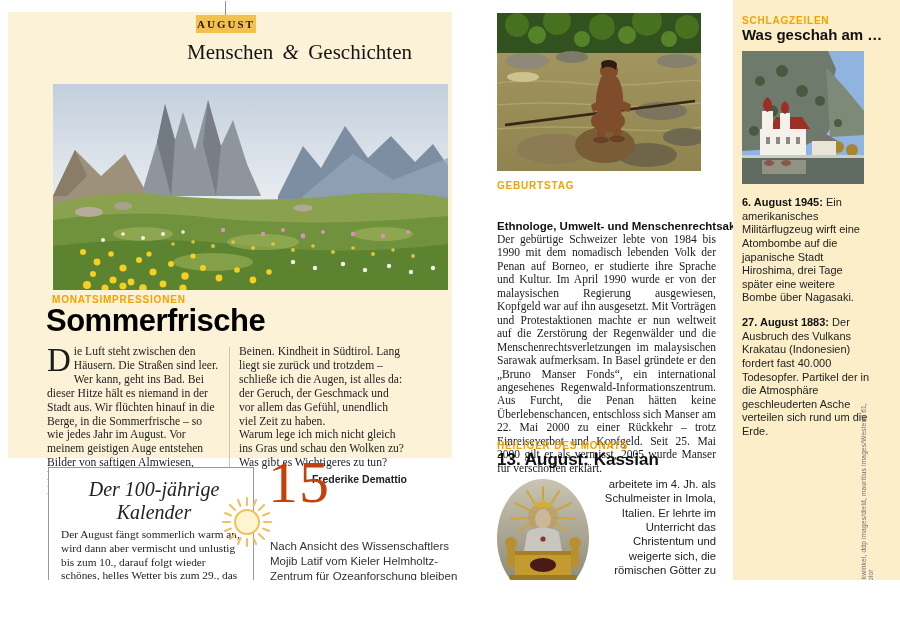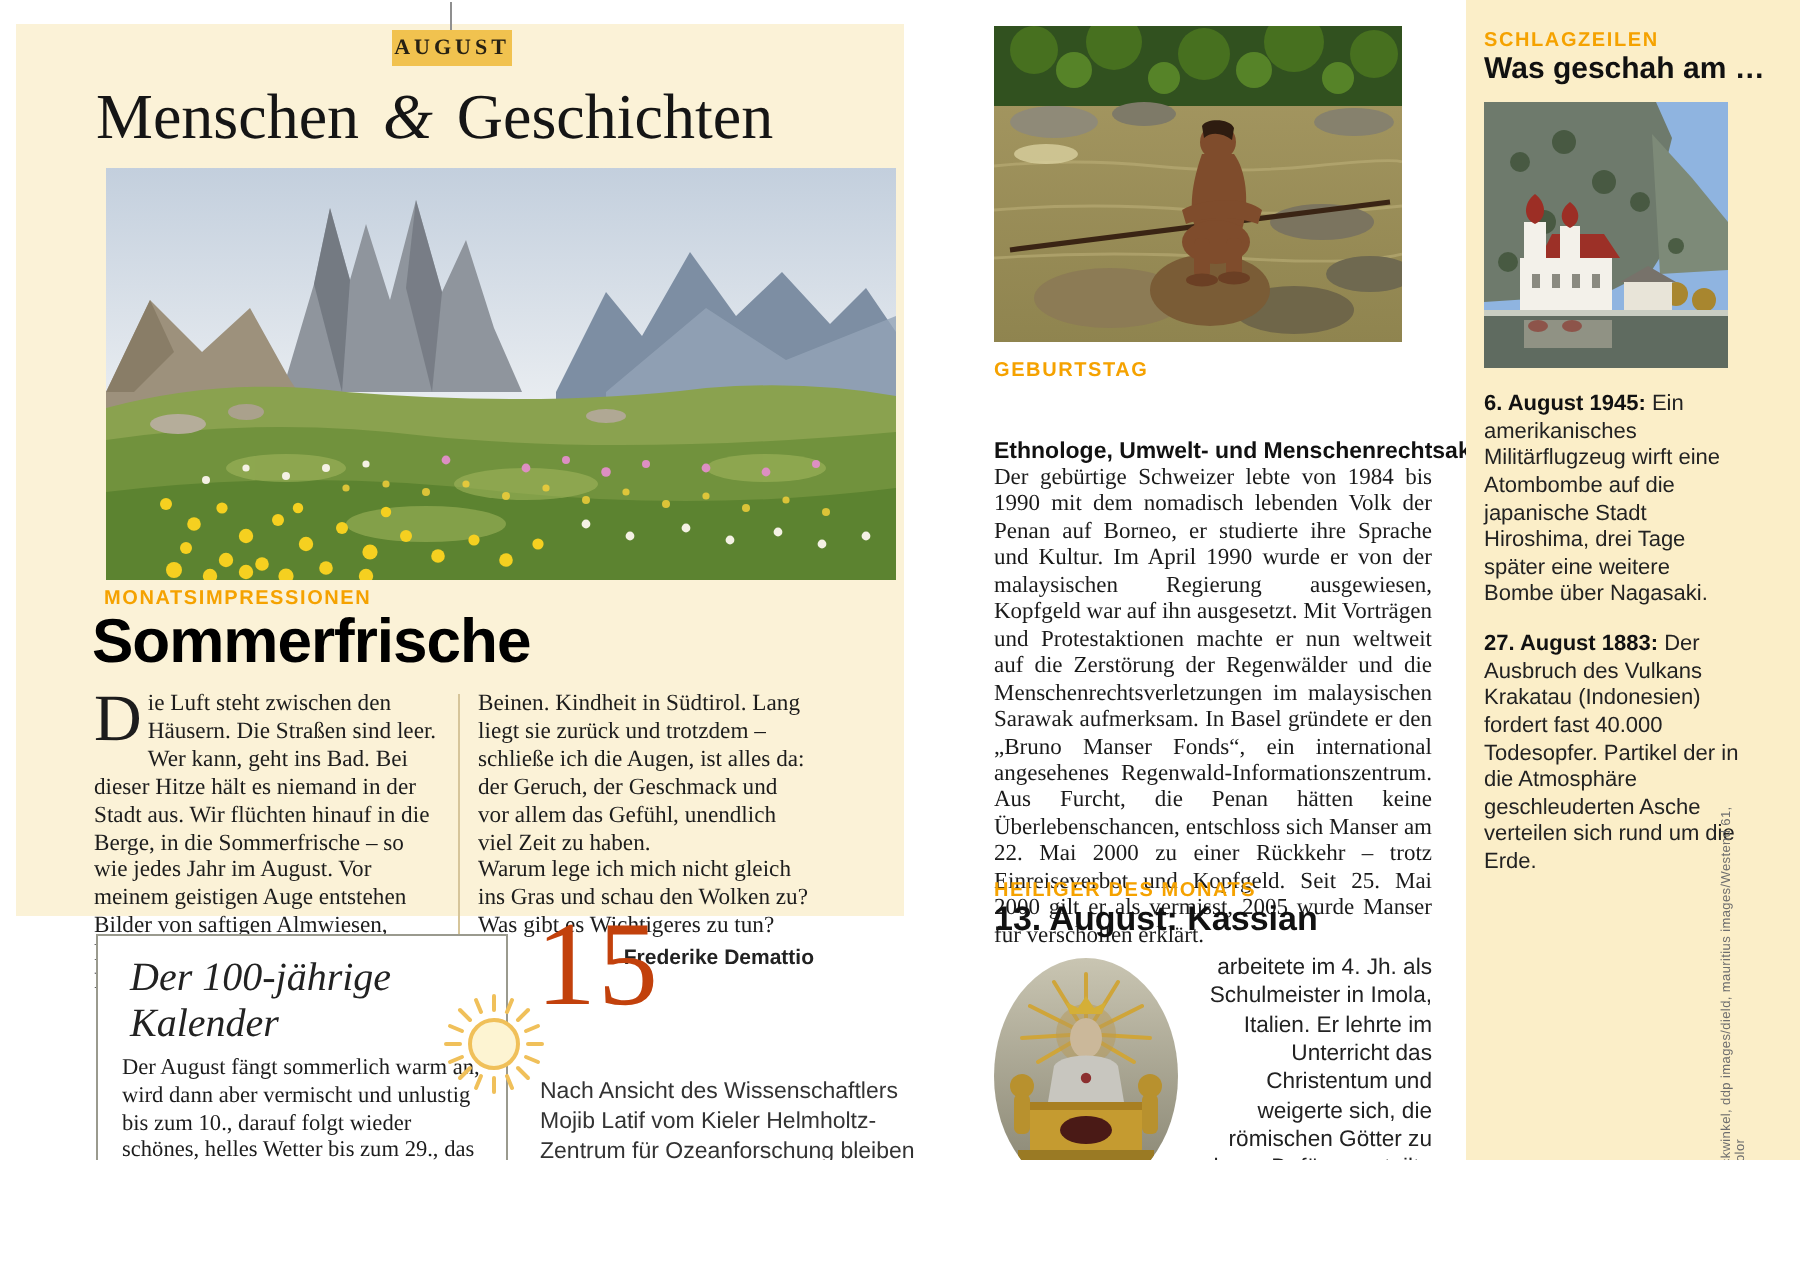--- a/index.html
+++ b/index.html
@@ -5,42 +5,42 @@
   html,body{margin:0;padding:0;background:#fff;}
   .canvas{position:relative;width:900px;height:580px;background:#ffffff;overflow:hidden;
           font-family:"Liberation Sans",sans-serif;color:#1c1c1c;}
 
   
   .left-panel{position:absolute;left:8px;top:12px;width:444px;height:446px;background:#fbf2d7;}
   .tick{position:absolute;left:225px;top:1px;width:1px;height:14px;background:#8f8f8f;}
   .badge{position:absolute;left:196px;top:15px;width:60px;height:18px;line-height:18px;
          background:#f1c24f;text-align:center;font-family:"Liberation Serif",serif;
          font-weight:bold;font-size:11px;letter-spacing:2px;color:#272113;}
-  .page-title{position:absolute;left:48px;top:40px;width:364px;text-align:left;
-              font-family:"Liberation Serif",serif;font-size:32px;color:#151515;}
+  .page-title{position:absolute;left:48px;top:40px;width:364px;text-align:right;
+              font-family:"Liberation Serif",serif;font-size:21px;color:#151515;}
   .page-title .amp{font-style:italic;font-family:"Liberation Serif",serif;padding:0 4px;}
   .meadow{position:absolute;left:53px;top:84px;width:395px;height:206px;display:block;}
 
   .sec-label{position:absolute;font-size:10px;font-weight:bold;letter-spacing:.8px;color:#f5a200;}
   .l-impr{left:52px;top:294px;}
   .headline{position:absolute;left:46px;top:303px;font-size:31px;font-weight:bold;color:#000;letter-spacing:-.5px;}
   .cols{position:absolute;left:47px;top:345px;width:360px;display:flex;
         font-family:"Liberation Serif",serif;font-size:11.6px;line-height:1.2;color:#1c1c1c;}
   .col{width:173px;margin:0;}
   .vdiv{width:1px;background:#d6c59a;margin:2px 9px 0 9px;}
   .col2{width:168px;margin:0;}
   .pre{white-space:pre-line;}
   .dropcap{float:left;font-size:33px;line-height:26px;padding:2px 3px 0 0;font-family:"Liberation Serif",serif;}
   .author{text-align:right;font-family:"Liberation Sans",sans-serif;font-size:10.5px;
           font-weight:bold;color:#222;margin-top:3px;}
 
   .kal-box{position:absolute;left:48px;top:467px;width:206px;height:117px;background:#fff;
            border:1px solid #9a9a8e;box-sizing:border-box;}
   .kal-title{font-family:"Liberation Serif",serif;font-style:italic;font-size:20px;color:#222;
-             margin:10px 10px 4px 16px;}
+             margin:10px 10px 4px 16px;text-align:center;}
   .kal-text{font-family:"Liberation Serif",serif;font-size:11.3px;line-height:1.22;color:#1c1c1c;
             margin:0 12px 0 12px;}
   .sun{position:absolute;left:221px;top:496px;width:52px;height:52px;}
   .fact-number{position:absolute;left:268px;top:452px;font-family:"Liberation Serif",serif;
                font-size:60px;line-height:1;color:#c2410c;letter-spacing:1px;}
   .fact-text{position:absolute;left:270px;top:527px;width:200px;font-size:11.5px;line-height:1.32;color:#333;}
   .pageno{position:absolute;font-family:"Liberation Serif",serif;font-size:15px;color:#222;
           border-bottom:1px solid #666;padding:0 5px 18px 5px;}
   .pn-left{left:203px;top:593px;}
   .pn-right{left:644px;top:593px;}

